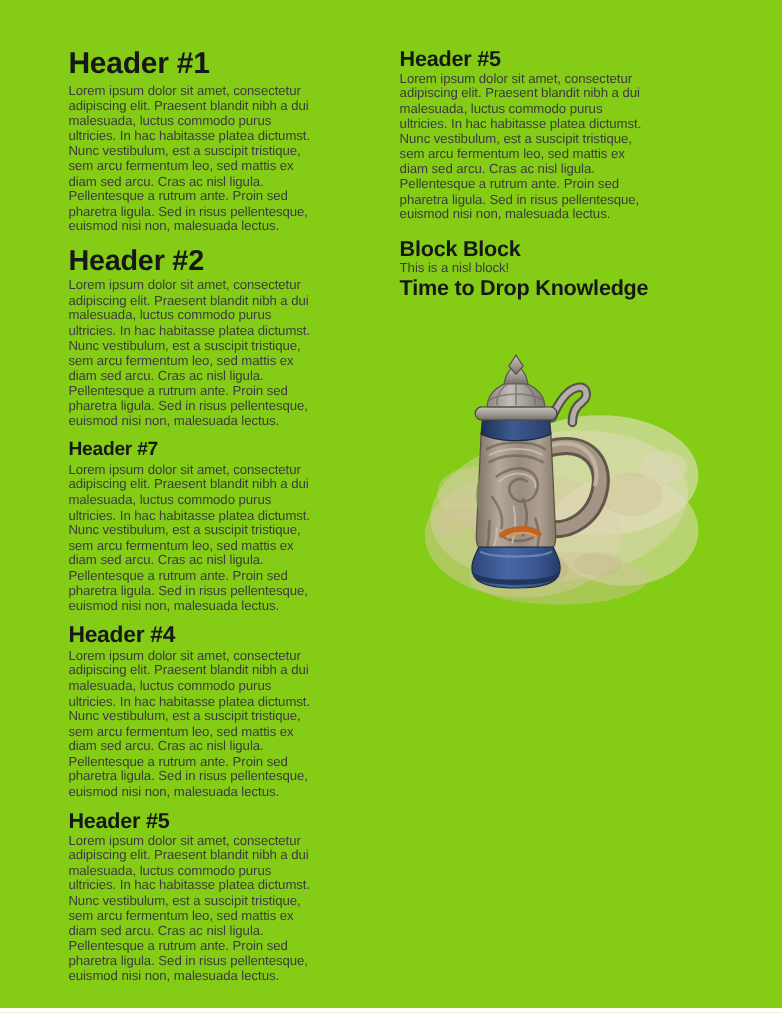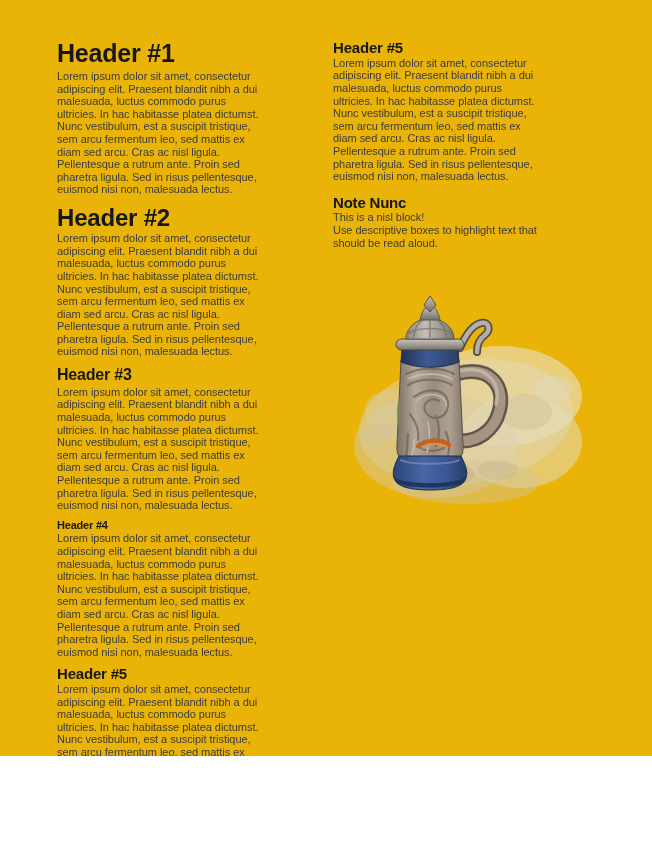--- a/index.html
+++ b/index.html
@@ -1,32 +1,32 @@
 <!DOCTYPE html>
 <html><head>
 <meta charset="utf-8">
 <style>
   html,body { margin:0; padding:0; background:#ffffff; }
   .page {
     position:relative;
-    width:652px; height:756px;
-    background:#eab308;
+    width:652px; height:840px;
+    background:#84cc16;
     font-family:"Liberation Sans", sans-serif;
     overflow:hidden;
   }
   .col { position:absolute; top:40px; }
   .col-left  { left:57px;  width:256px; }
   .col-right { left:333px; width:258px; }
 
   h1,h2,h3,h4,h5 { color:#171717; font-weight:700; margin:0; letter-spacing:-0.2px; }
   h1 { font-size:25px;   line-height:1.04; margin:0 0 4px 0; }
   h2 { font-size:24px;   line-height:1.05; margin:9px 0 2px 0; }
   h3 { font-size:16px;   line-height:1.05; margin:9px 0 2px 0; }
-  h4 { font-size:11px; line-height:1.05; margin:8px 0 1px 0; }
-  h5 { font-size:15px; line-height:1.05; margin:8px 0 1px 0; }
+  h4 { font-size:19px; line-height:1.05; margin:8px 0 1px 0; }
+  h5 { font-size:18px; line-height:1.05; margin:8px 0 1px 0; }
   h5.first { margin-top:0; }
   h5.note-h { margin-top:12px; }
   h5.tight  { margin-top:1px; }
 
   .body-text {
     font-size:11px;
     line-height:12.6px;
     color:#3c3c3c;
     margin:0;
     white-space:pre-line;
@@ -64,21 +64,21 @@
 adipiscing elit. Praesent blandit nibh a dui
 malesuada, luctus commodo purus
 ultricies. In hac habitasse platea dictumst.
 Nunc vestibulum, est a suscipit tristique,
 sem arcu fermentum leo, sed mattis ex
 diam sed arcu. Cras ac nisl ligula.
 Pellentesque a rutrum ante. Proin sed
 pharetra ligula. Sed in risus pellentesque,
 euismod nisi non, malesuada lectus.</p>
 
-    <h3>Header #3</h3>
+    <h3>Header #7</h3>
     <p class="body-text">Lorem ipsum dolor sit amet, consectetur
 adipiscing elit. Praesent blandit nibh a dui
 malesuada, luctus commodo purus
 ultricies. In hac habitasse platea dictumst.
 Nunc vestibulum, est a suscipit tristique,
 sem arcu fermentum leo, sed mattis ex
 diam sed arcu. Cras ac nisl ligula.
 Pellentesque a rutrum ante. Proin sed
 pharetra ligula. Sed in risus pellentesque,
 euismod nisi non, malesuada lectus.</p>
@@ -114,25 +114,24 @@
 adipiscing elit. Praesent blandit nibh a dui
 malesuada, luctus commodo purus
 ultricies. In hac habitasse platea dictumst.
 Nunc vestibulum, est a suscipit tristique,
 sem arcu fermentum leo, sed mattis ex
 diam sed arcu. Cras ac nisl ligula.
 Pellentesque a rutrum ante. Proin sed
 pharetra ligula. Sed in risus pellentesque,
 euismod nisi non, malesuada lectus.</p>
 
-    <h5 class="note-h">Note Nunc</h5>
+    <h5 class="note-h">Block Block</h5>
     <p class="body-text">This is a nisl block!</p>
 
-    <p class="body-text">Use descriptive boxes to highlight text that
-should be read aloud.</p>
+    <h5 class="tight">Time to Drop Knowledge</h5>
 
   </div>
 
   <div class="stein-wrap">
     <svg viewBox="0 0 246 214" width="246" height="214" xmlns="http://www.w3.org/2000/svg">
       <defs>
         <linearGradient id="gBody" x1="0" y1="0" x2="1" y2="0">
           <stop offset="0" stop-color="#7b7063"></stop>
           <stop offset="0.28" stop-color="#b5a89a"></stop>
           <stop offset="0.55" stop-color="#9a8d80"></stop>

